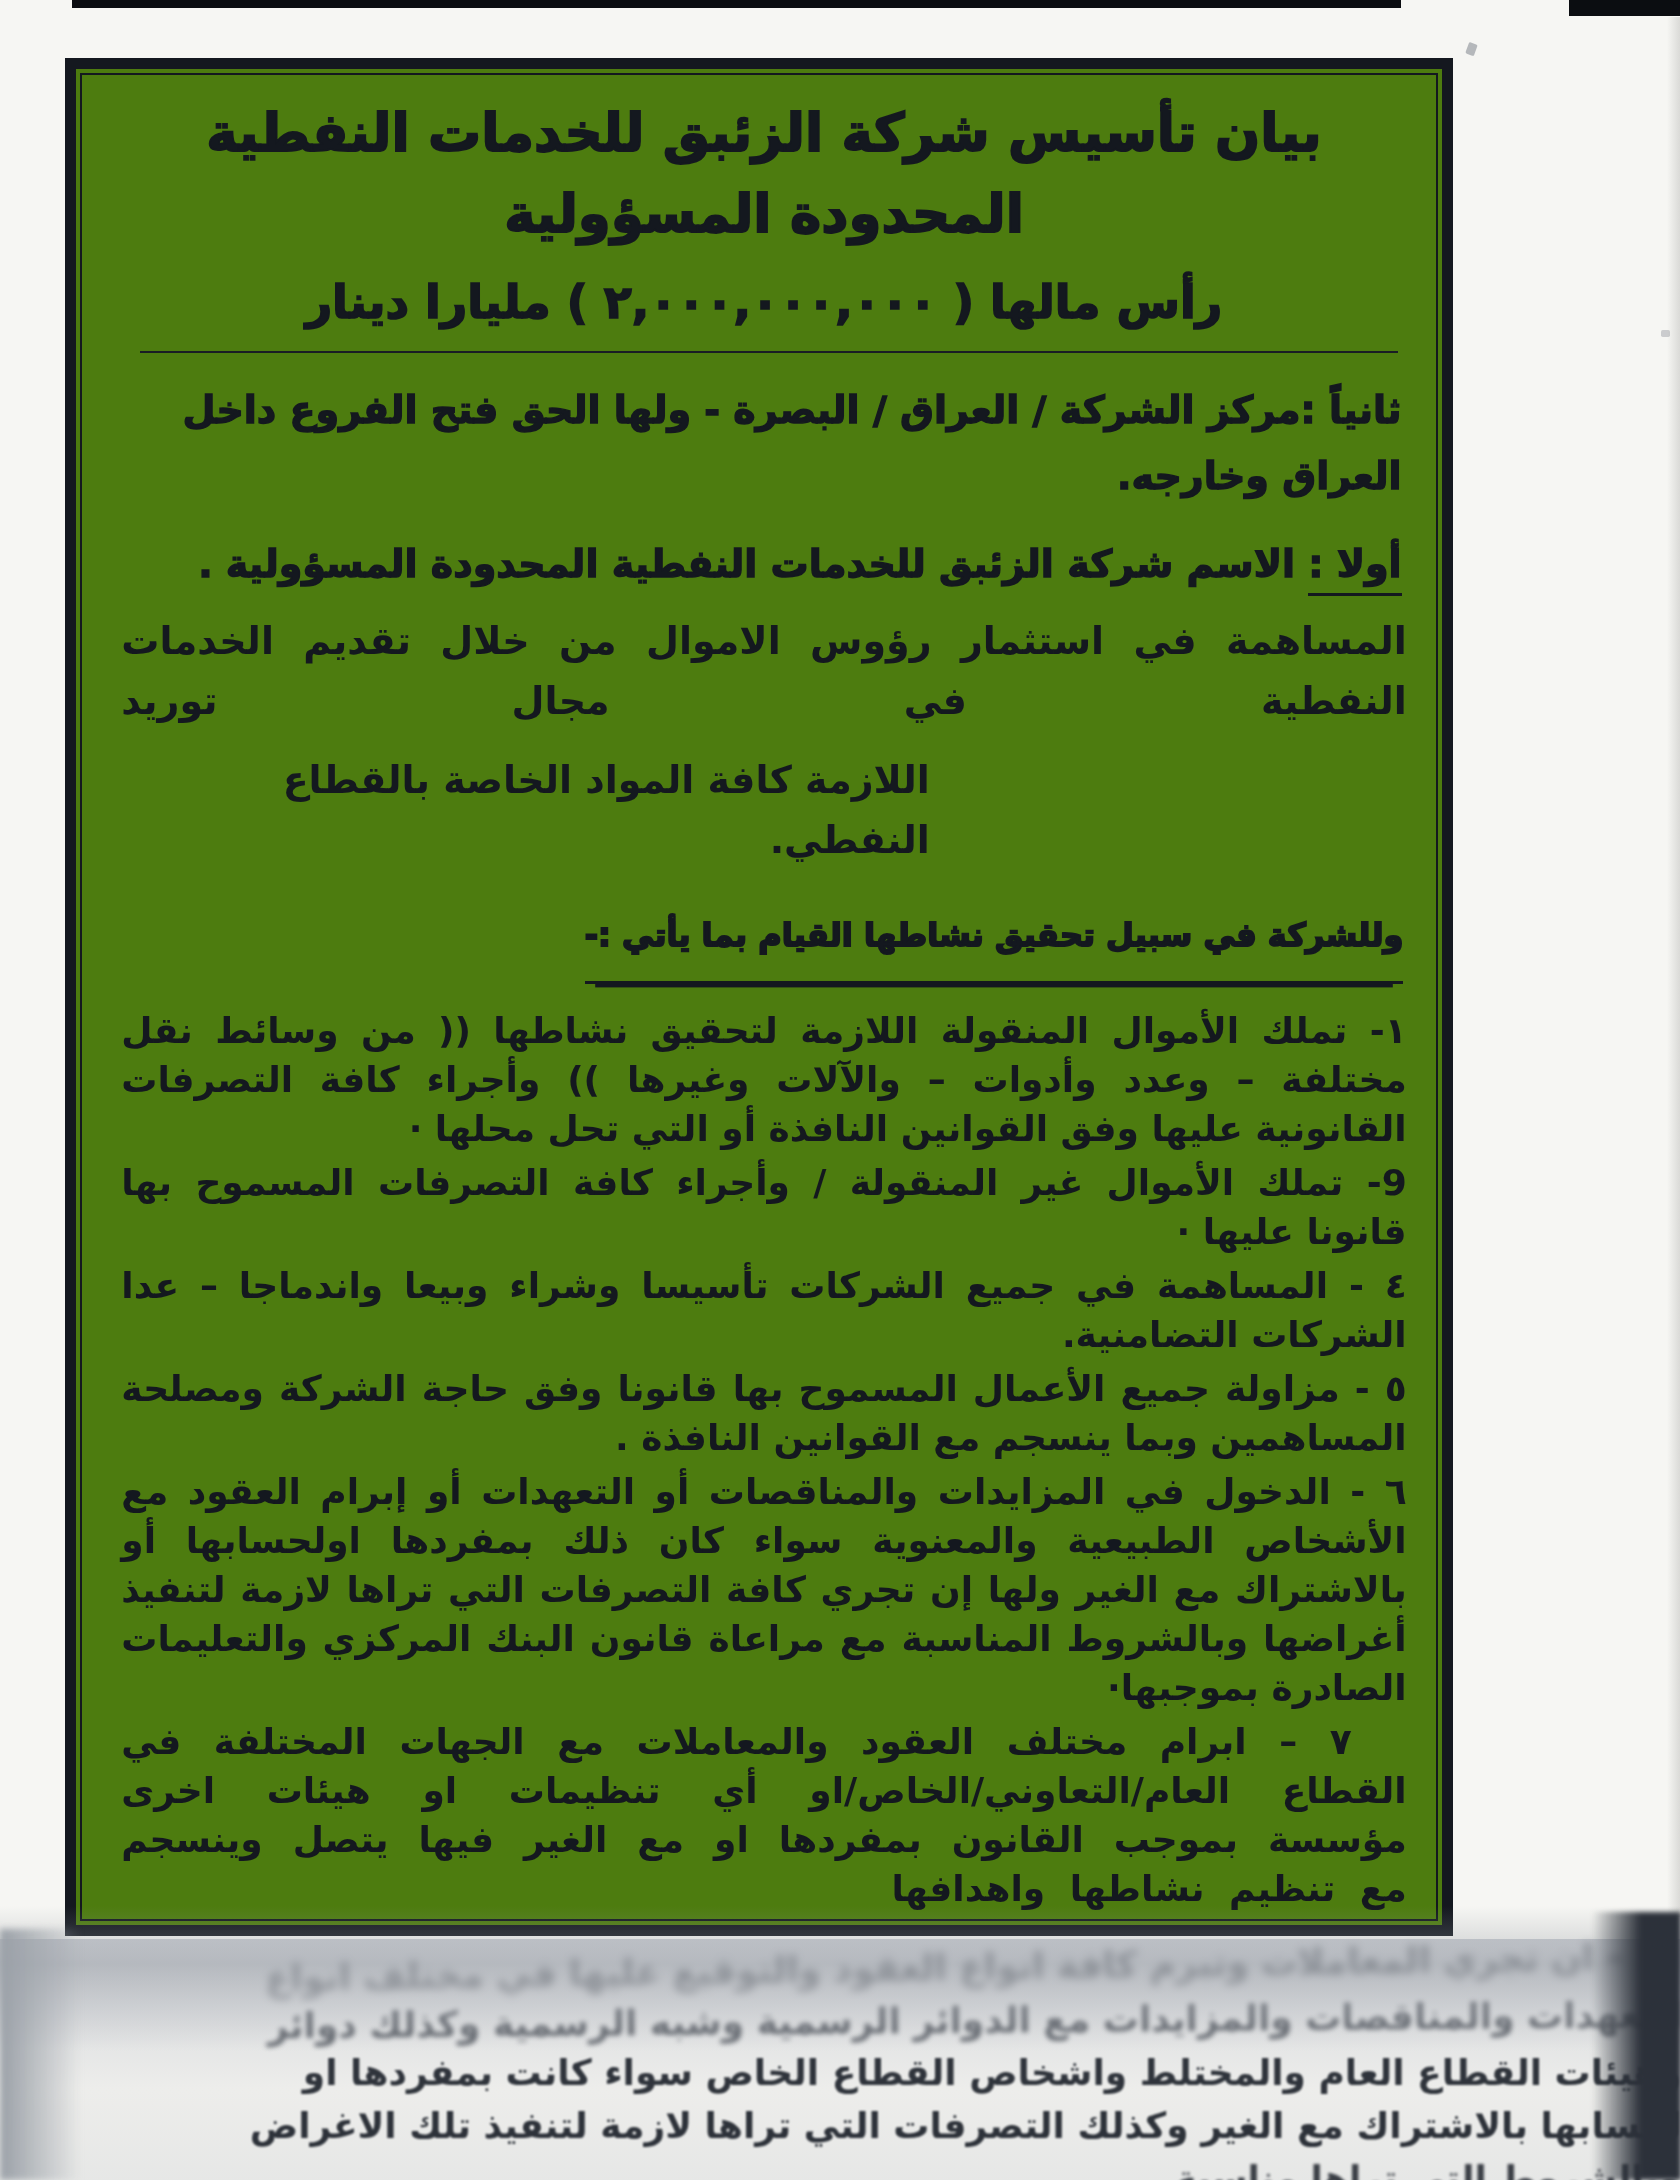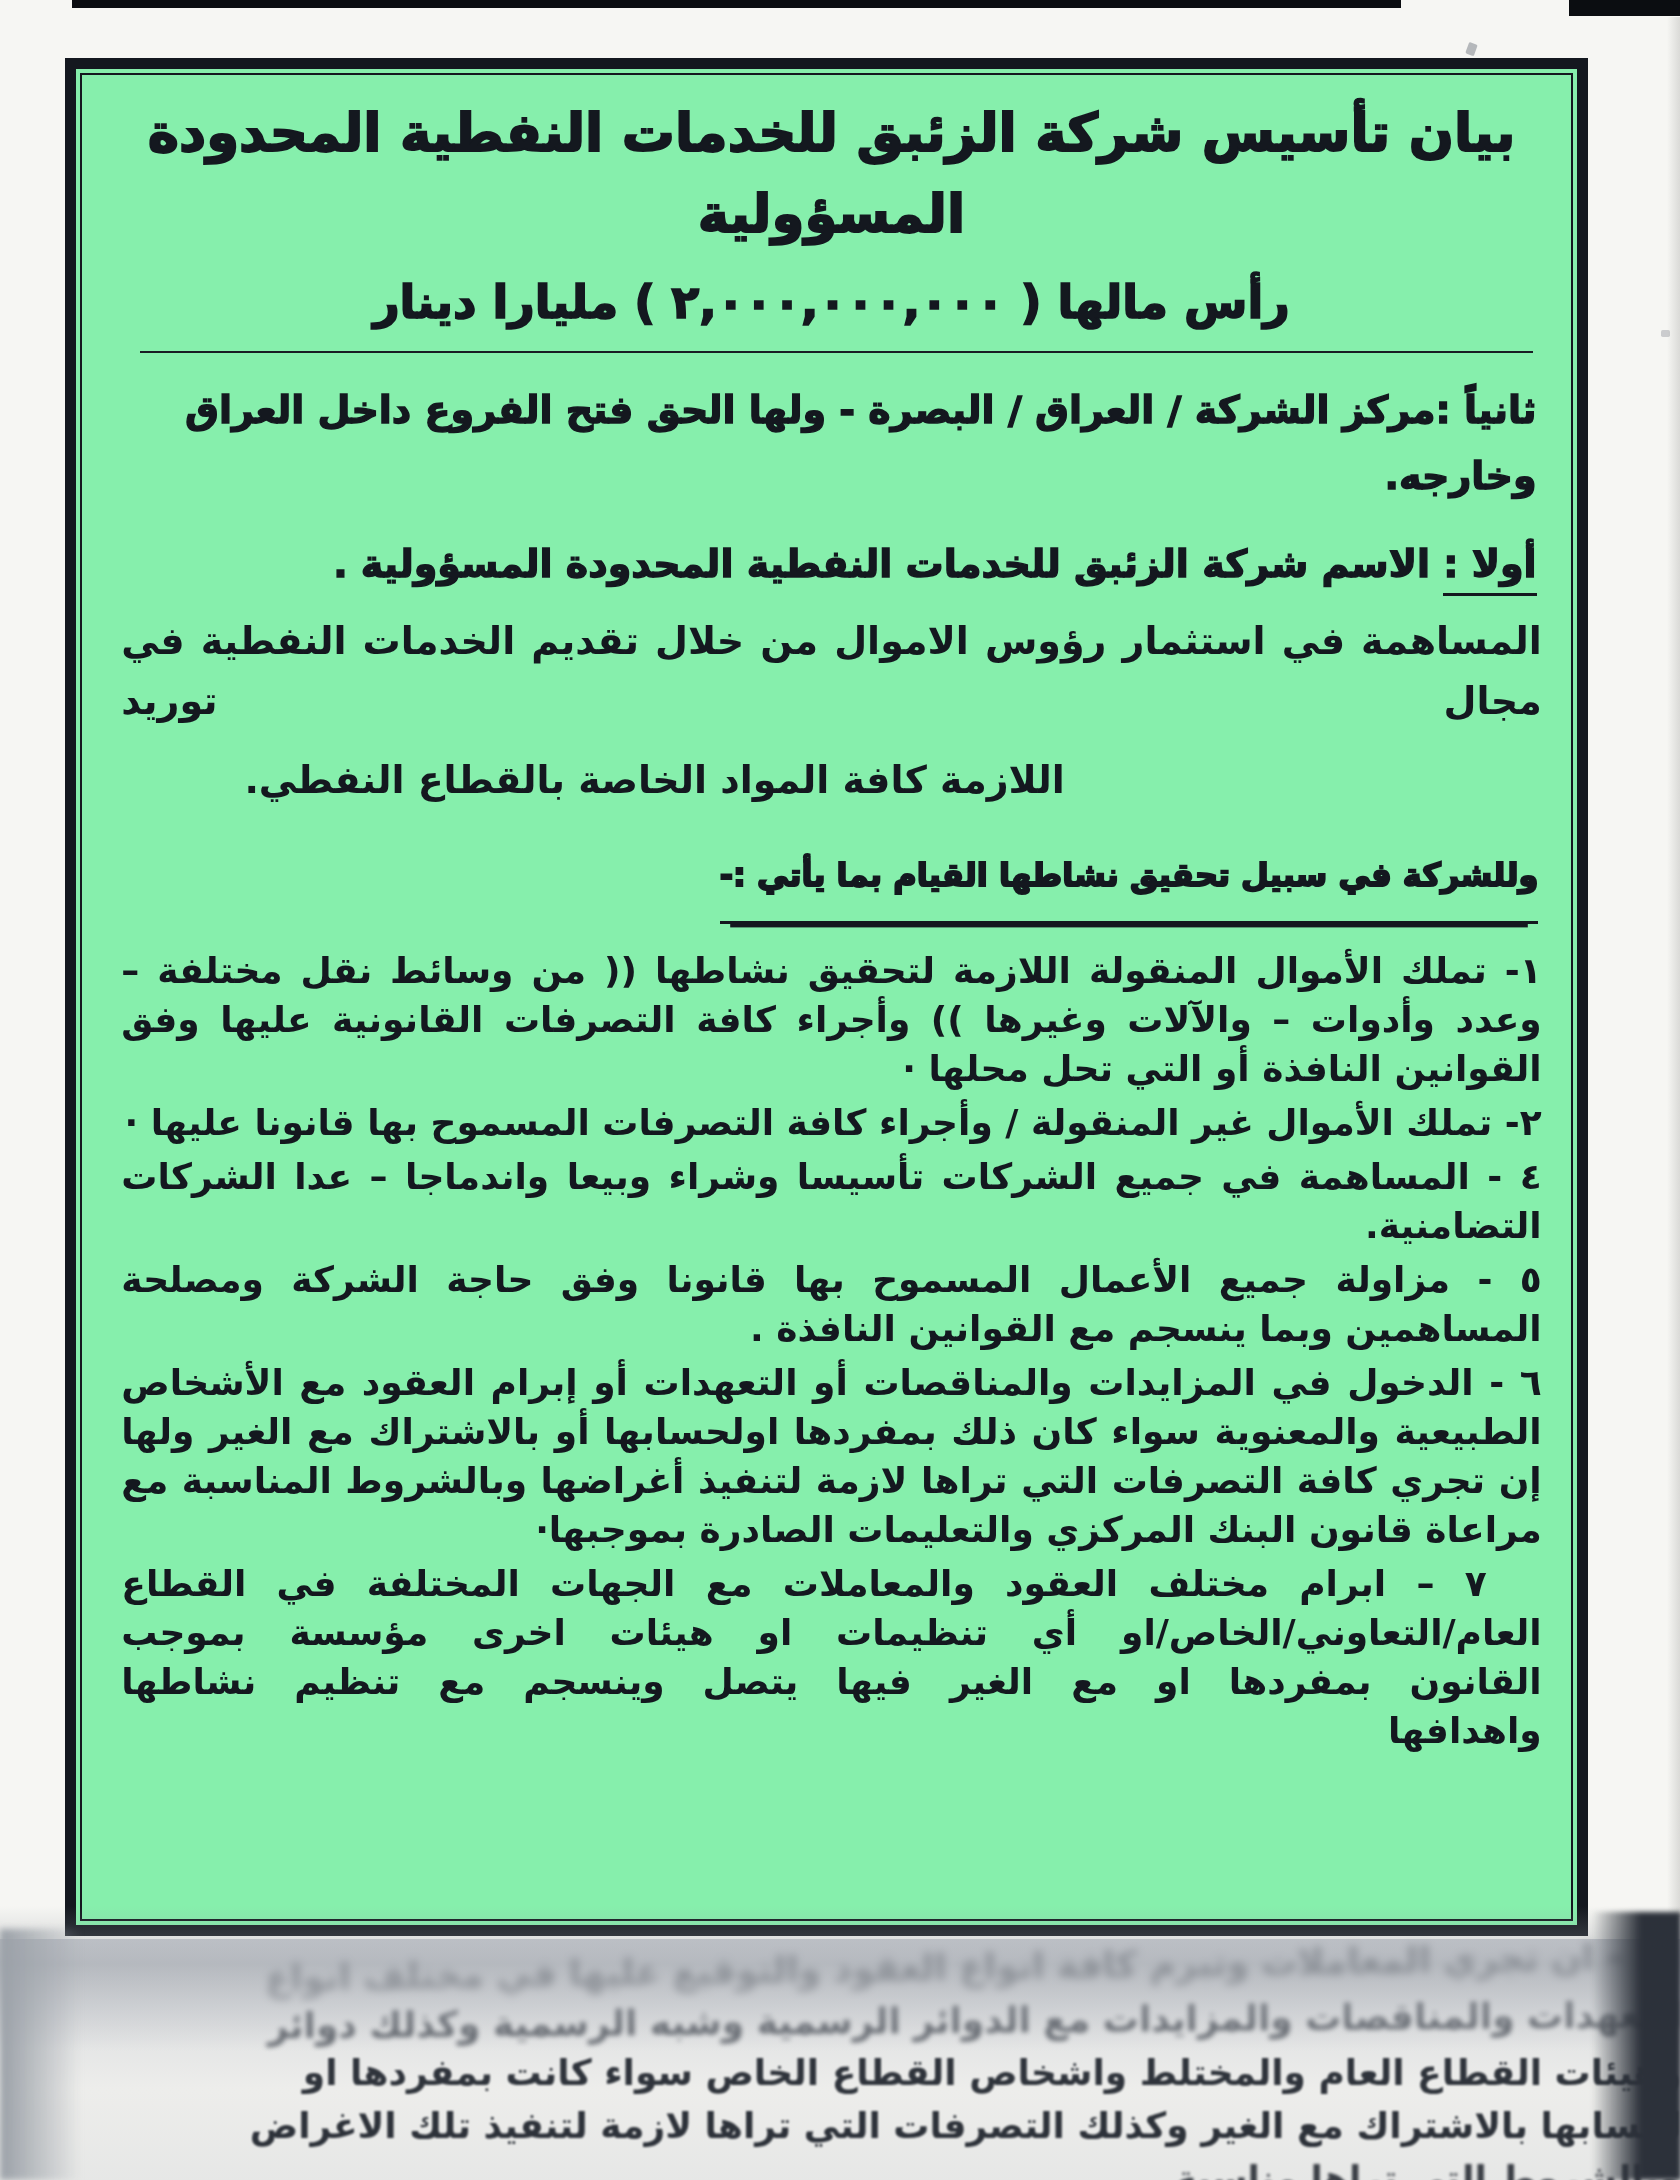--- a/index.html
+++ b/index.html
@@ -12,22 +12,22 @@
   
   .top-strip{position:absolute;left:72px;top:0;width:1329px;height:7.7px;background:#0b0d11;}
   .top-right-block{position:absolute;right:0;top:0;width:112px;height:16px;background:#0b0d11;}
   .right-edge{position:absolute;right:0;top:17px;width:13.6px;height:1900px;
     background:linear-gradient(to left,#d8d8d5,rgba(216,216,213,0));}
   .tiny-mark{position:absolute;width:8.5px;height:12px;background:#8b8f96;border-radius:1.7px;opacity:.6;}
   .m1{left:1467px;top:43px;transform:rotate(20deg);}
   .m2{left:1661px;top:330px;height:6.8px;opacity:.4;}
 
   
-  .frame{position:absolute;left:65px;top:58px;width:1523px;height:1878px;
-    border:11px solid #14181f;box-sizing:border-box;background:#86efac;}
+  .frame{position:absolute;left:65px;top:58px;width:1388px;height:1878px;
+    border:11px solid #14181f;box-sizing:border-box;background:#4d7c0f;}
   .frame-inner{position:absolute;inset:4.3px;border:2.6px solid #14181f;box-sizing:border-box;
     direction:rtl;padding:6.8px 29px 0 39px;overflow:hidden;}
 
   
   .title1{margin-top:10.2px;font-size:53px;line-height:81px;font-weight:bold;text-align:center;
     -webkit-text-stroke:1.9px currentColor;letter-spacing:0.9px;}
   .title2{margin-top:13.6px;font-size:46px;line-height:68px;font-weight:bold;text-align:center;
     -webkit-text-stroke:1.7px currentColor;}
   .rule{border:none;border-top:2.6px solid #191d24;margin:15.3px 8.5px 0 19px;}
 
@@ -96,21 +96,21 @@
     <p class="clause c1"><span class="u">أولا :</span><span> الاسم  شركة الزئبق للخدمات النفطية المحدودة المسؤولية .</span></p>
 
 
     <p class="par pp1">المساهمة في استثمار رؤوس الاموال من خلال تقديم الخدمات النفطية في مجال توريد</p>
     <p class="par pp2">اللازمة كافة المواد الخاصة بالقطاع النفطي.</p>
 
     <div class="activities"><span>وللشركة في سبيل تحقيق نشاطها القيام بما يأتي :-</span></div>
 
     <div class="items">
       <p class="item">١- تملك الأموال المنقولة اللازمة لتحقيق نشاطها (( من وسائط نقل مختلفة – وعدد وأدوات – والآلات وغيرها )) وأجراء كافة التصرفات القانونية عليها وفق القوانين النافذة أو التي تحل محلها ·</p>
-      <p class="item">٢- تملك الأموال غير المنقولة / وأجراء كافة التصرفات المسموح بها قانونا عليها ·</p>
+      <p class="item">9- تملك الأموال غير المنقولة / وأجراء كافة التصرفات المسموح بها قانونا عليها ·</p>
       <p class="item">٤ - المساهمة في جميع الشركات تأسيسا وشراء وبيعا واندماجا – عدا الشركات التضامنية.</p>
       <p class="item">٥ - مزاولة جميع الأعمال المسموح بها قانونا وفق حاجة الشركة ومصلحة المساهمين وبما ينسجم مع القوانين النافذة .</p>
       <p class="item">٦ - الدخول في المزايدات والمناقصات أو التعهدات أو إبرام العقود مع الأشخاص الطبيعية والمعنوية سواء كان ذلك بمفردها اولحسابها أو بالاشتراك مع الغير ولها إن تجري كافة التصرفات التي تراها لازمة لتنفيذ أغراضها وبالشروط المناسبة مع مراعاة قانون البنك المركزي والتعليمات الصادرة بموجبها·</p>
       <p class="item i7">٧ – ابرام مختلف العقود والمعاملات مع الجهات المختلفة في القطاع العام/التعاوني/الخاص/او أي تنظيمات او هيئات اخرى مؤسسة بموجب القانون بمفردها او مع الغير فيها يتصل وينسجم مع تنظيم نشاطها واهدافها</p>
 
     </div>
 
   </div>
 </div>
 

